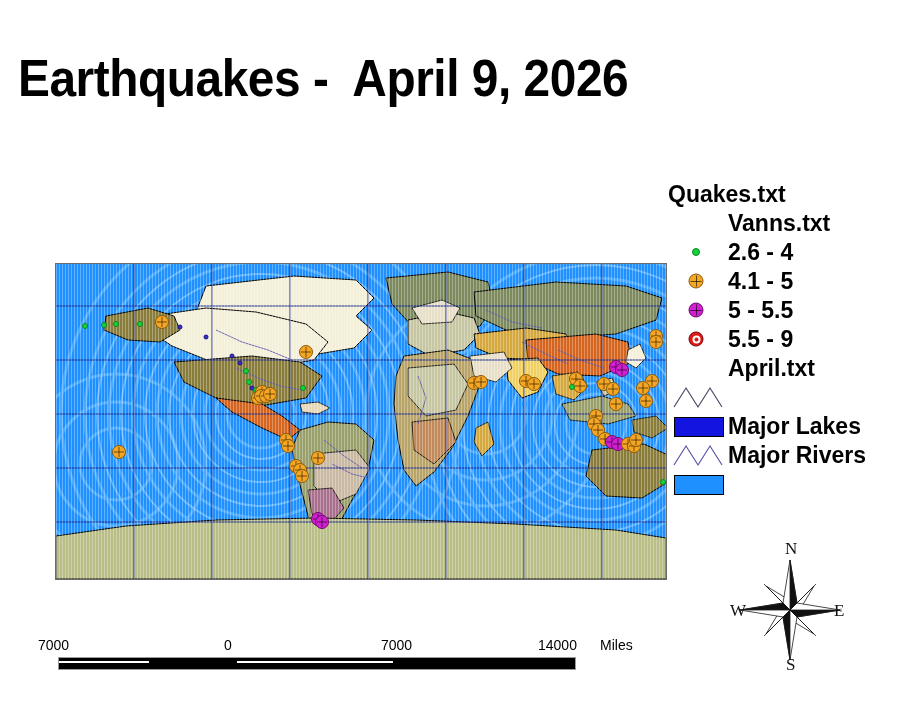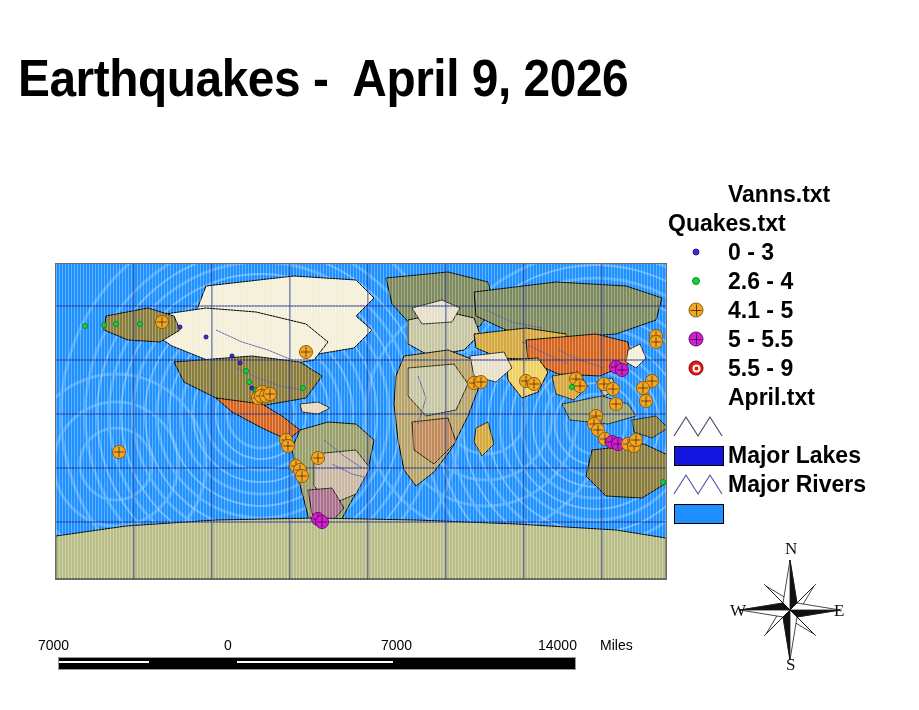--- a/index.html
+++ b/index.html
@@ -308,34 +308,28 @@
           <span class="qmk m2" style="left: 572px; top: 180px;"></span>
           <span class="qmk m2" style="left: 578px; top: 182px;"></span>
           <span class="qmk m2" style="left: 580px; top: 176px;"></span>
           <span class="qmk m1" style="left: 607px; top: 218px;"></span>
         </div>
     </div>
   </div>
 
   <div class="legend">
 
+    <div class="lg-head">
+      <div class="lg-label">Quakes.txt</div>
+    </div>
+
     <div class="lg-head indent">
       <div class="lg-label">Vanns.txt</div>
     </div>
 
-    <div class="lg-head">
-      <div class="lg-label">Quakes.txt</div>
-    </div>
-
-    <div class="lg-row">
-      <div class="lg-sym">
-        <span class="lg-dot d0"></span>
-      </div>
-      <div class="lg-label">0 - 3</div>
-    </div>
 
     <div class="lg-row">
       <div class="lg-sym">
         <span class="lg-dot d1"></span>
       </div>
       <div class="lg-label">2.6 - 4</div>
     </div>
 
     <div class="lg-row">
       <div class="lg-sym">

